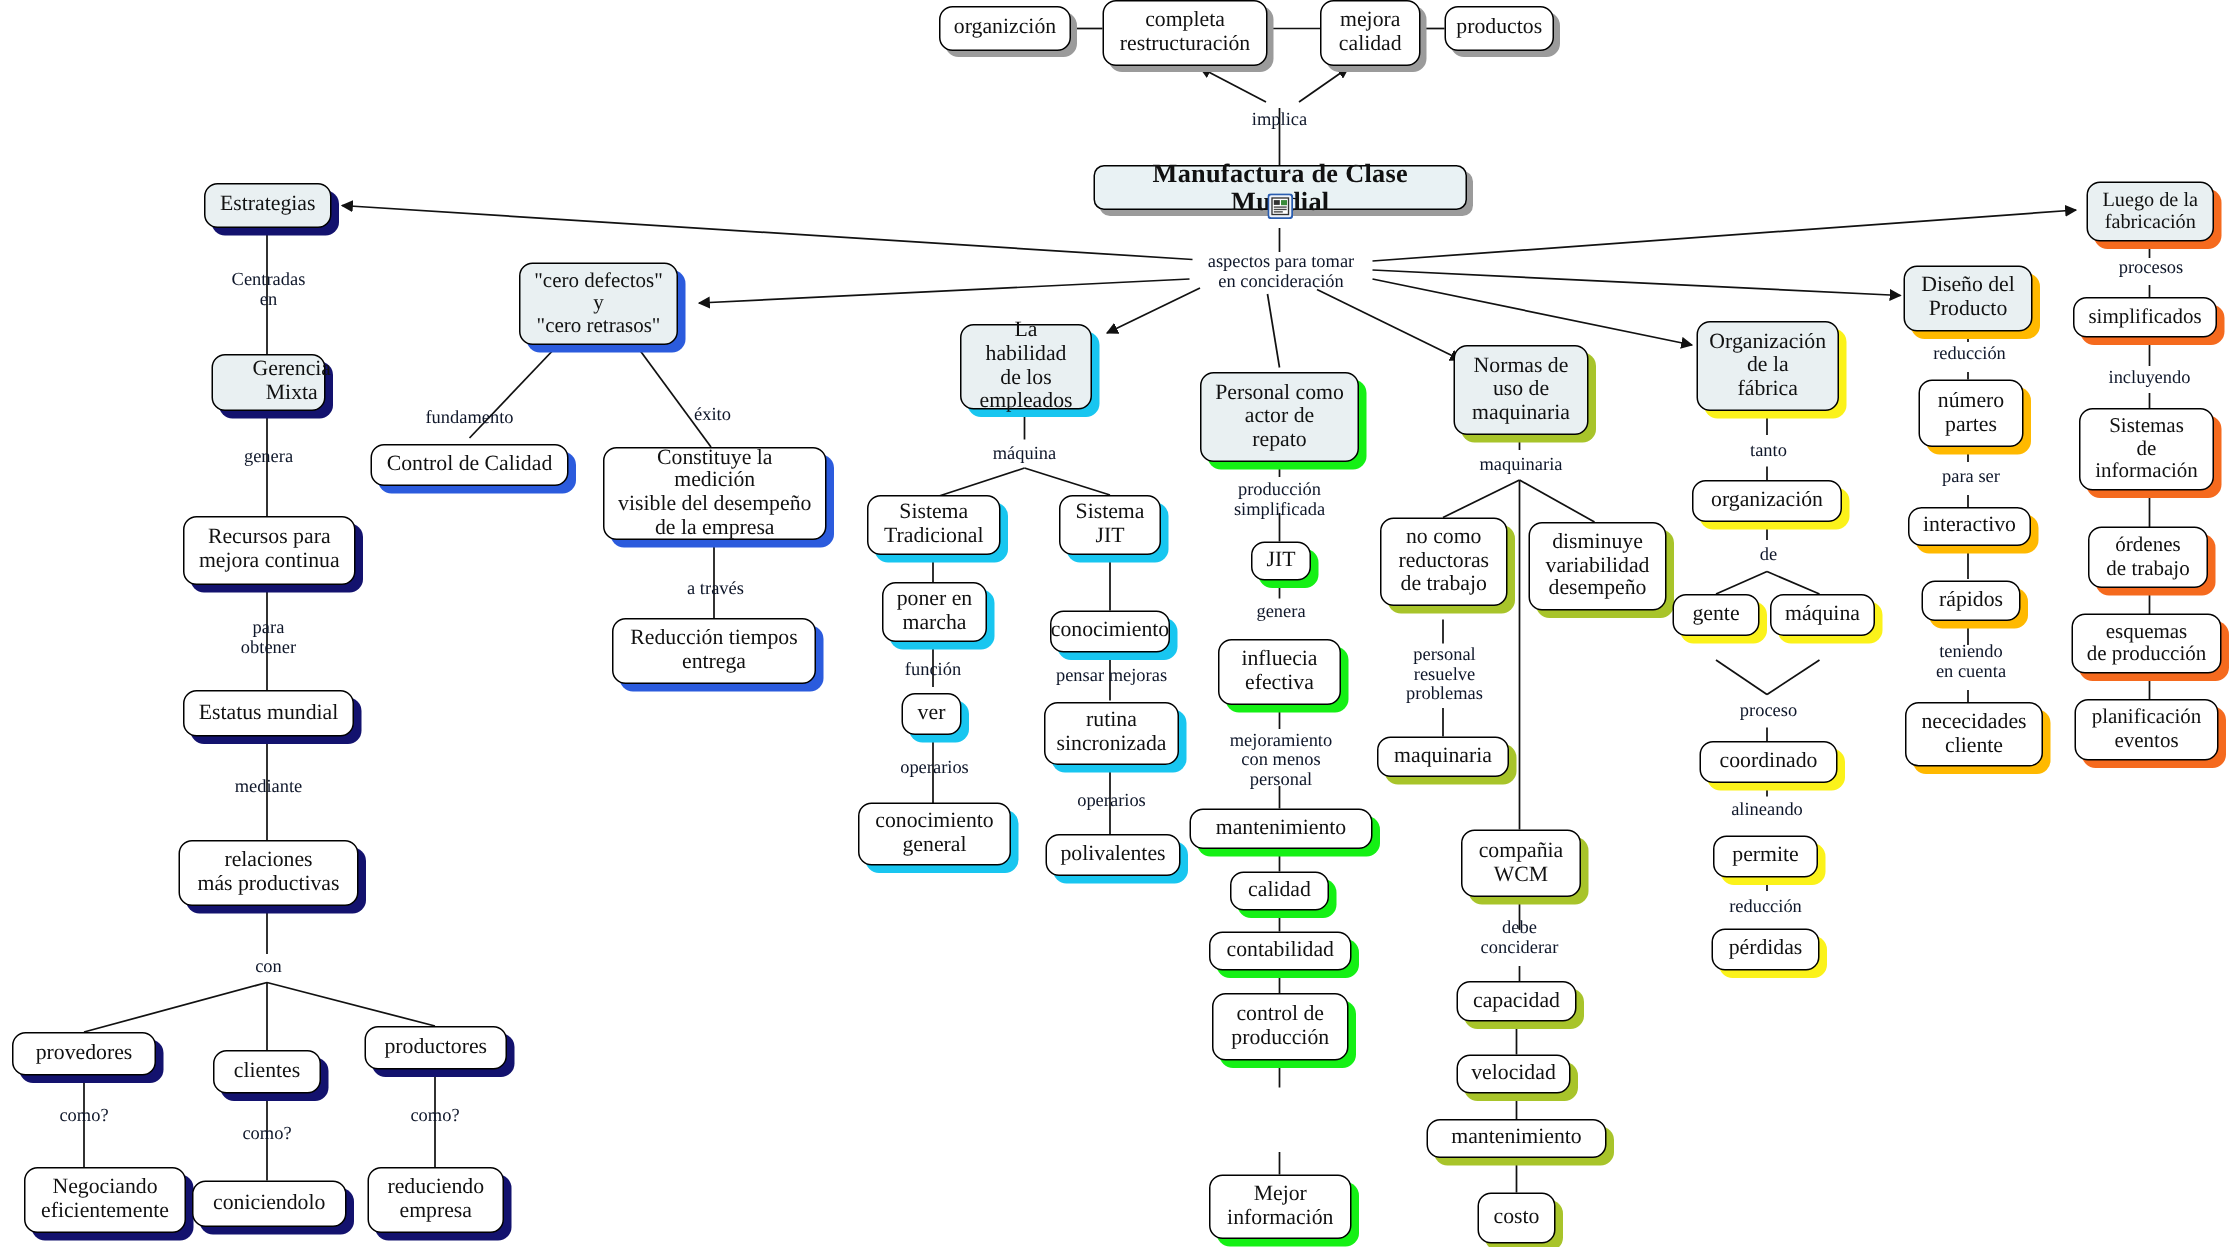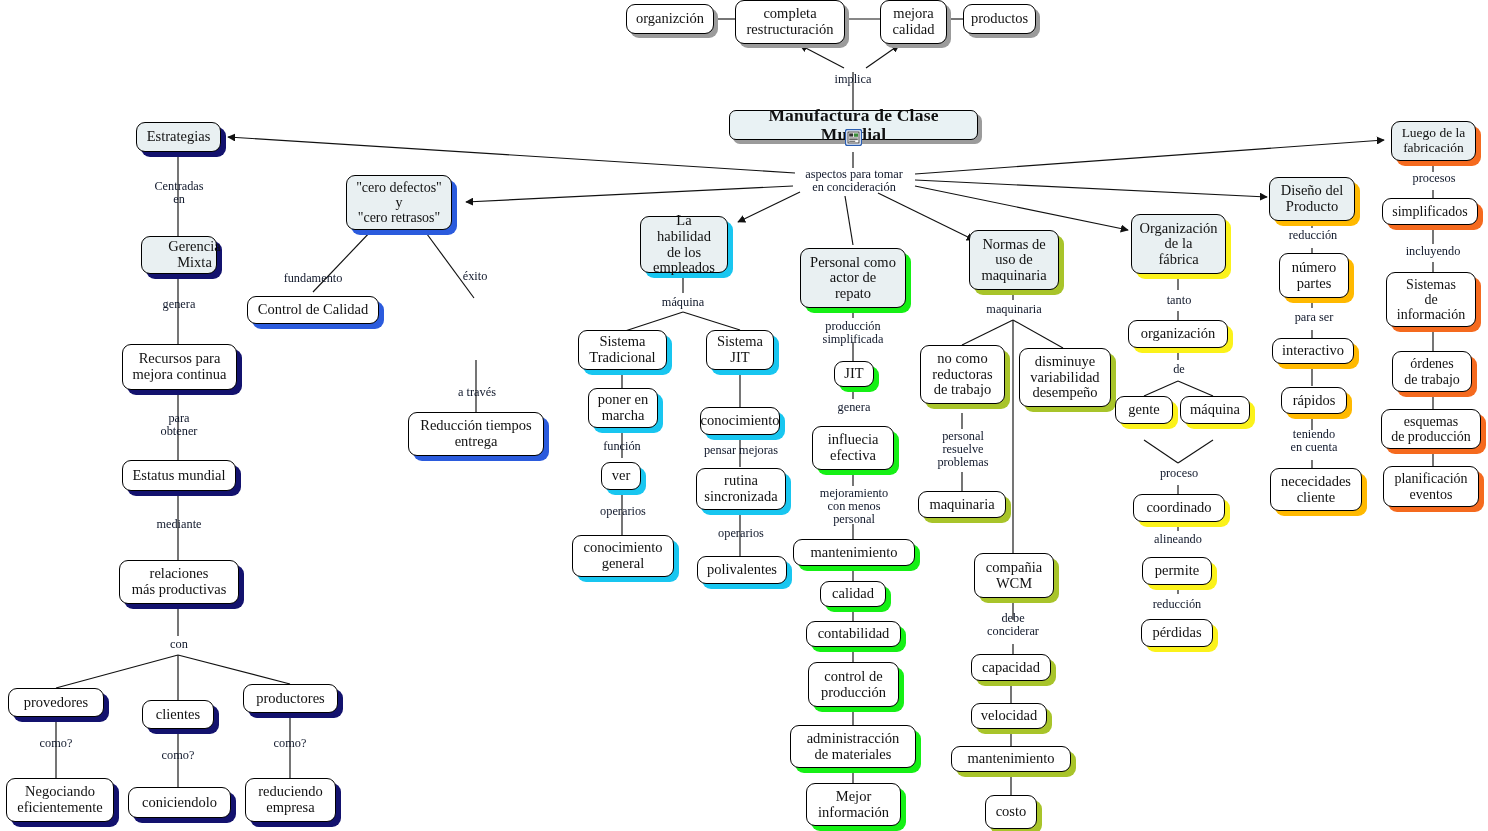--- a/index.html
+++ b/index.html
@@ -207,32 +207,35 @@
   <div class="linklabel" style="left:148px;top:518px;width:62px;">mediante</div>
   <div class="node sh-navy" style="left:119px;top:560px;width:120px;height:44px;">relaciones
 más productivas</div>
   <div class="linklabel" style="left:158px;top:638px;width:42px;">con</div>
   <div class="node sh-navy" style="left:8px;top:688px;width:96px;height:29px;">provedores</div>
   <div class="node sh-navy" style="left:142px;top:700px;width:72px;height:29px;">clientes</div>
   <div class="node sh-navy" style="left:243px;top:684px;width:95px;height:29px;">productores</div>
   <div class="linklabel" style="left:30px;top:737px;width:52px;">como?</div>
   <div class="linklabel" style="left:152px;top:749px;width:52px;">como?</div>
   <div class="linklabel" style="left:264px;top:737px;width:52px;">como?</div>
-  <div class="node sh-navy" style="left:6px;top:778px;width:108px;height:44px;">Negociando
+  <div class="node sh-navy" style="left:16px;top:778px;width:108px;height:44px;">Negociando
 eficientemente</div>
   <div class="node sh-navy" style="left:128px;top:787px;width:103px;height:31px;">coniciendolo</div>
   <div class="node sh-navy" style="left:245px;top:778px;width:91px;height:44px;">reduciendo
 empresa</div>
 
   <div class="node main sh-blue" style="left:346px;top:175px;width:106px;height:55px;font-size:14px;">"cero defectos"
 y
 "cero retrasos"</div>
   <div class="linklabel" style="left:275px;top:272px;width:76px;">fundamento</div>
   <div class="node sh-blue" style="left:247px;top:296px;width:132px;height:28px;">Control de Calidad</div>
   <div class="linklabel" style="left:452px;top:270px;width:46px;">éxito</div>
+  <div class="node sh-blue" style="left:402px;top:298px;width:149px;height:62px;">Constituye la medición
+visible del desempeño
+de la empresa</div>
   <div class="linklabel" style="left:449px;top:386px;width:56px;">a través</div>
   <div class="node sh-blue" style="left:408px;top:412px;width:136px;height:44px;">Reducción tiempos
 entrega</div>
 
   <div class="node main sh-cyan" style="left:640px;top:216px;width:88px;height:57px;">La habilidad
 de los
 empleados</div>
   <div class="linklabel" style="left:653px;top:296px;width:60px;">máquina</div>
   <div class="node sh-cyan" style="left:578px;top:330px;width:89px;height:40px;">Sistema
 Tradicional</div>
@@ -262,22 +265,20 @@
   <div class="node sh-green" style="left:812px;top:426px;width:82px;height:44px;">influecia
 efectiva</div>
   <div class="linklabel" style="left:804px;top:487px;width:100px;">mejoramiento
 con menos
 personal</div>
   <div class="node sh-green" style="left:793px;top:539px;width:122px;height:27px;">mantenimiento</div>
   <div class="node sh-green" style="left:820px;top:581px;width:66px;height:26px;">calidad</div>
   <div class="node sh-green" style="left:806px;top:621px;width:95px;height:26px;">contabilidad</div>
   <div class="node sh-green" style="left:808px;top:662px;width:91px;height:45px;">control de
 producción</div>
-  <div class="node sh-green" style="left:790px;top:725px;width:126px;height:43px;">administracción
-de materiales</div>
   <div class="node sh-green" style="left:806px;top:783px;width:95px;height:43px;">Mejor
 información</div>
 
   <div class="node main sh-olive" style="left:969px;top:230px;width:90px;height:60px;">Normas de
 uso de
 maquinaria</div>
   <div class="linklabel" style="left:976px;top:303px;width:76px;">maquinaria</div>
   <div class="node sh-olive" style="left:920px;top:345px;width:85px;height:59px;">no como
 reductoras
 de trabajo</div>

